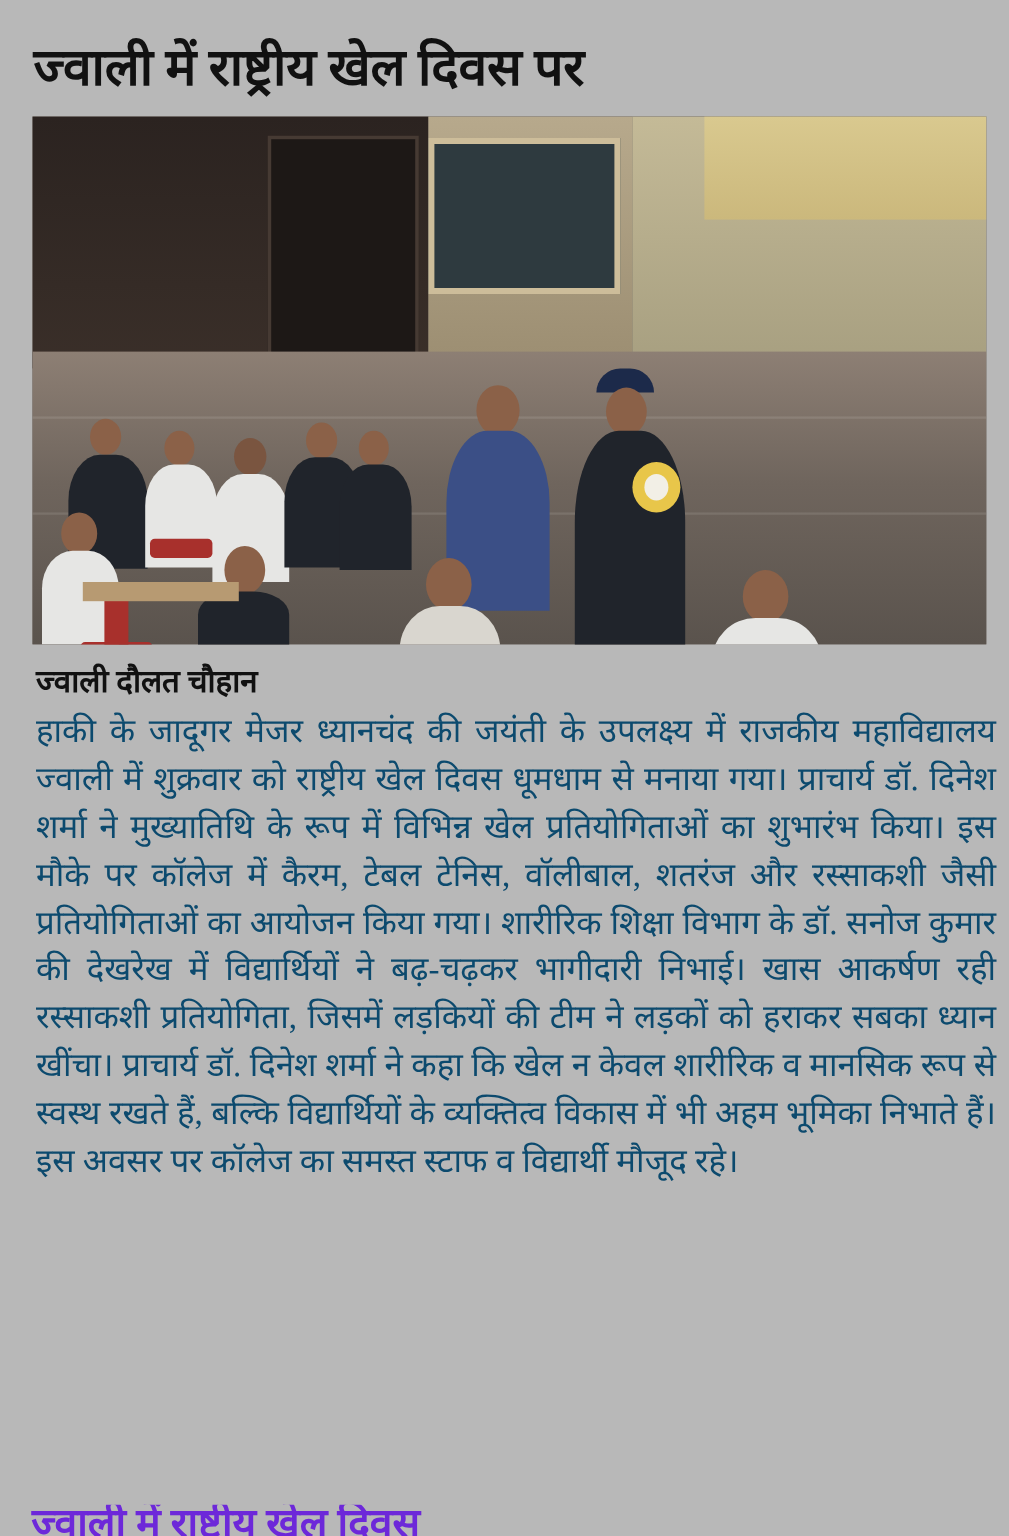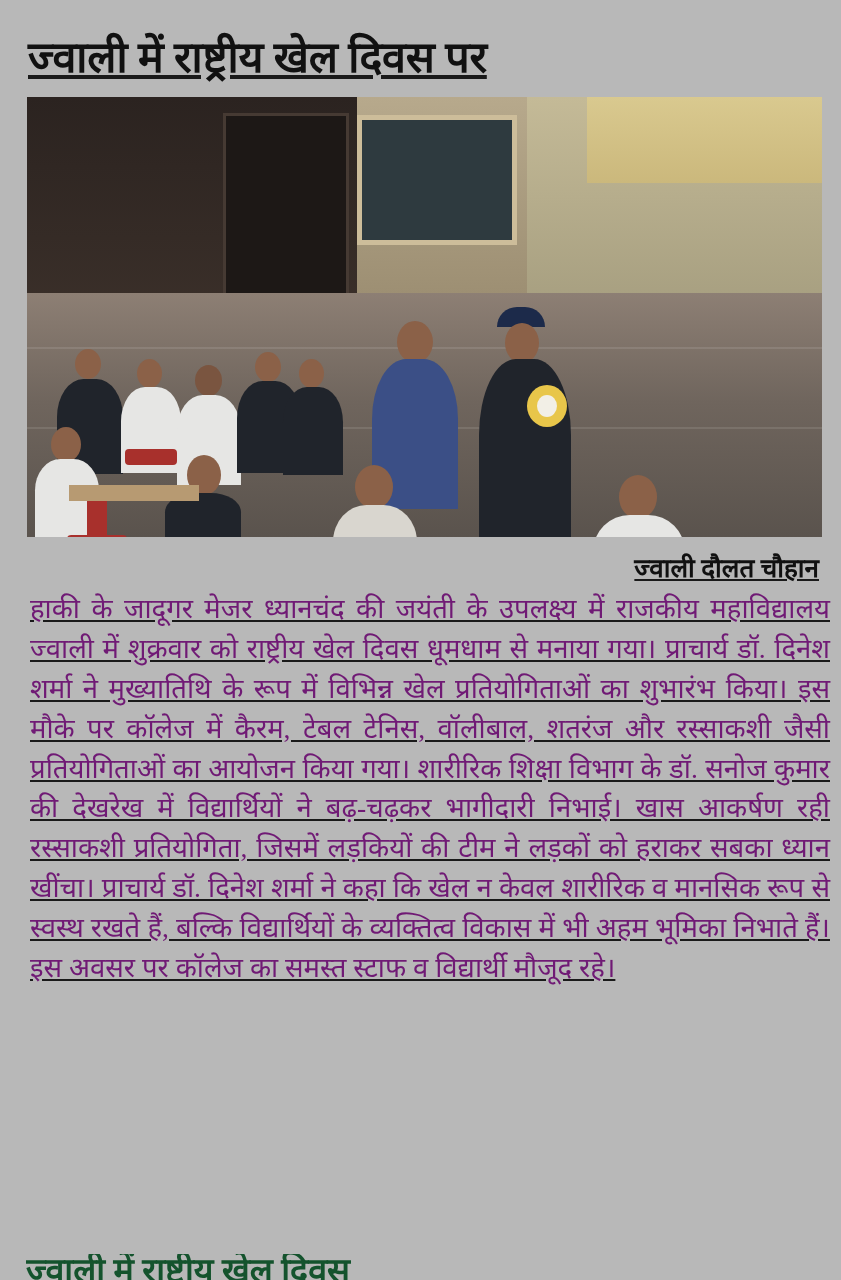--- a/index.html
+++ b/index.html
@@ -14,21 +14,20 @@
     color: #1a1a1a;
     overflow: hidden;
   }
   .page {
     position: relative;
     width: 841px;
     height: 1280px;
     background: #b8b8b8;
     box-sizing: border-box;
     padding: 30px 22px 0 22px;
-    text-decoration: underline;
   }
   .headline {
     font-family: "Liberation Serif", serif;
     font-weight: bold;
     font-size: 43px;
     line-height: 1.28;
     letter-spacing: -0.2px;
     color: #111;
     margin: 0 0 12px 6px;
     width: 760px;
@@ -90,44 +89,43 @@
   .skin { background: #8b6148; }
   .skin2 { background: #7a5540; }
   .chair-red { background: #a8302c; }
 
   .caption-author {
     font-family: "Liberation Serif", serif;
     font-weight: bold;
     font-size: 26px;
     color: #111;
     margin: 12px 0 4px 8px;
-    text-align: right;
   }
   .body-text {
     font-family: "Liberation Serif", serif;
     font-size: 27.5px;
     line-height: 1.45;
-    color: #701a75;
+    color: #0c4a6e;
     margin: 0 4px 0 8px;
     width: 800px;
     text-align: justify;
     text-justify: inter-word;
   }
   .body-text p { margin: 0; }
   .bottom-peek {
     position: absolute;
     left: 26px;
     bottom: 0;
     width: 700px;
     height: 26px;
     overflow: hidden;
     font-family: "Liberation Serif", serif;
     font-weight: bold;
     font-size: 34px;
-    color: #14532d;
+    color: #6d28d9;
     line-height: 1.0;
   }
 </style>
 </head>
 <body>
 
 <div class="page">
 
   <h1 class="headline">
     <span class="line">ज्वाली में राष्ट्रीय खेल दिवस पर</span>

